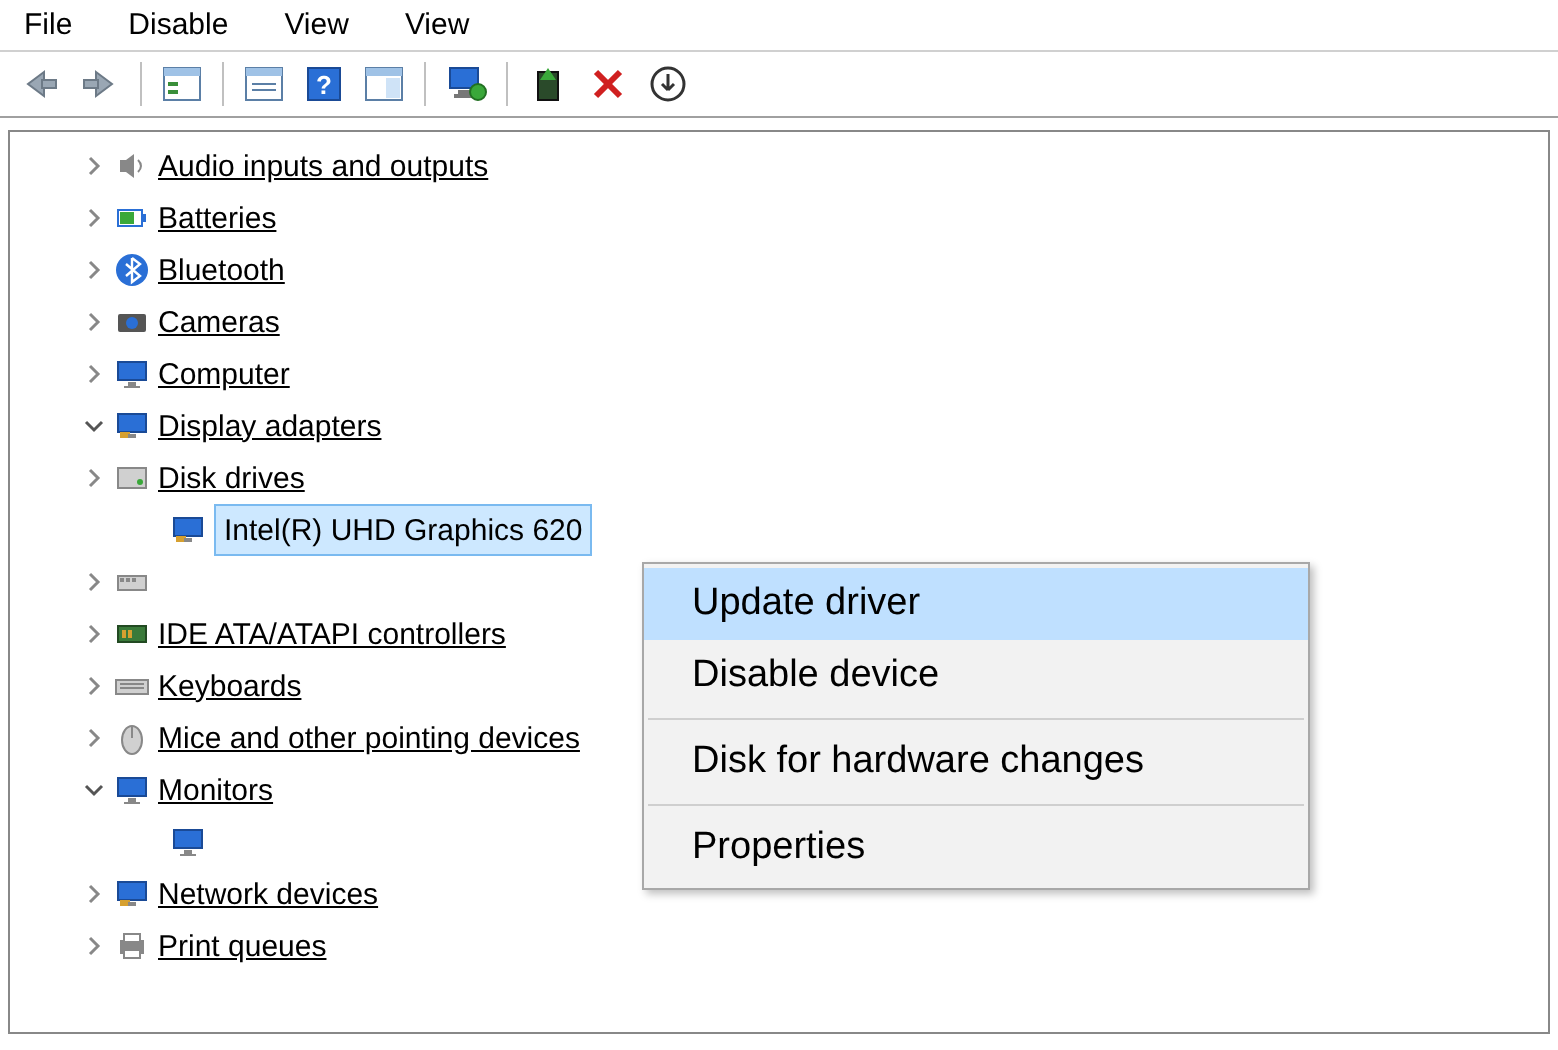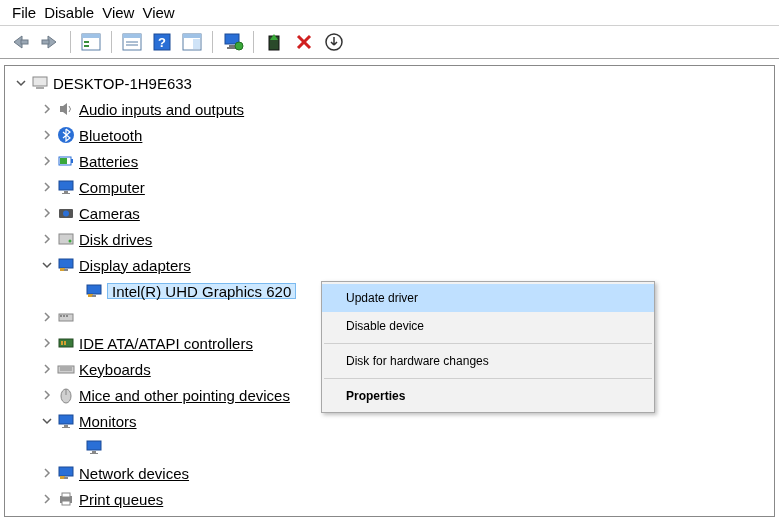--- a/index.html
+++ b/index.html
@@ -8,21 +8,21 @@
     font-family: "Segoe UI", Tahoma, sans-serif;
     font-size: 15px;
     background: #fff;
     color: #000;
     width: 779px;
     height: 525px;
     overflow: hidden;
   }
   .menubar {
     display: flex;
-    gap: 8px;
+    gap: 28px;
     padding: 4px 12px;
     border-bottom: 1px solid #d0d0d0;
     font-size: 15px;
   }
   .menubar span { cursor: default; }
   .toolbar {
     display: flex;
     align-items: center;
     padding: 3px 6px;
     border-bottom: 1px solid #a0a0a0;
@@ -71,47 +71,47 @@
   }
   .lbl { padding-left: 2px; }
   .indent0 { padding-left: 8px; }
   .indent1 { padding-left: 34px; text-decoration: underline; }
   .indent2 { padding-left: 62px; }
   .sel {
     background: #cde8ff;
     margin-left: 2px;
     padding: 0 4px;
     border: 1px solid #7abaf0;
-    height: 16px;
+    height: 26px;
     display: inline-flex;
     align-items: center;
   }
   .ctxmenu {
     position: absolute;
     left: 316px;
     top: 215px;
     width: 334px;
     background: #f2f2f2;
     border: 1px solid #a8a8a8;
     box-shadow: 2px 2px 4px rgba(0,0,0,0.25);
     padding: 2px 0;
-    font-size: 12px;
+    font-size: 19px;
   }
   .ctxitem {
     padding: 7px 24px;
   }
   .ctxitem.hl {
     background: #bfe0ff;
   }
   .ctxsep {
     height: 1px;
     background: #cfcfcf;
     margin: 3px 2px;
   }
-  .ctxitem.bold { font-weight: 700; }
+  .ctxitem.bold { font-weight: 400; }
   
   .svg { display:block; }
 </style>
 </head>
 <body>
 
 <div class="menubar">
   <span>File</span>
   <span>Disable</span>
   <span>View</span>
@@ -187,63 +187,34 @@
   <div class="tbtn">
     <svg class="svg" width="20" height="20" viewBox="0 0 20 20">
         <circle cx="10" cy="10" r="8" fill="none" stroke="#333" stroke-width="1.5"></circle>
         <path d="M10 5 L10 13 M10 13 L7 10 M10 13 L13 10" fill="none" stroke="#333" stroke-width="1.5"></path>
       </svg>
   </div>
 </div>
 
 <div class="tree-wrap">
 
-  <div class="row indent0">
-    <span class="arrow">
-      <svg width="10" height="10" viewBox="0 0 10 10">
-          <path d="M1 3 L5 7 L9 3" fill="none" stroke="#555" stroke-width="1.5"></path>
-        </svg>
-    </span>
-    <span class="icn">
-      <svg width="18" height="18" viewBox="0 0 18 18">
-          <rect x="2" y="3" width="14" height="9" fill="#e8e8e8" stroke="#888"></rect>
-          <rect x="5" y="13" width="8" height="2" fill="#aaa"></rect>
-        </svg>
-    </span>
-    <span class="lbl">DESKTOP-1H9E633</span>
-  </div>
 
   <div class="row indent1">
     <span class="arrow">
       <svg width="10" height="10" viewBox="0 0 10 10">
           <path d="M3 1 L7 5 L3 9" fill="none" stroke="#888" stroke-width="1.5"></path>
         </svg>
     </span>
     <span class="icn">
       <svg width="18" height="18" viewBox="0 0 18 18">
           <path d="M3 6 H6 L10 3 V15 L6 12 H3 Z" fill="#888"></path>
           <path d="M12 6 Q15 9 12 12" fill="none" stroke="#888"></path>
         </svg>
     </span>
     <span class="lbl">Audio inputs and outputs</span>
-  </div>
-
-  <div class="row indent1">
-    <span class="arrow">
-      <svg width="10" height="10" viewBox="0 0 10 10">
-          <path d="M3 1 L7 5 L3 9" fill="none" stroke="#888" stroke-width="1.5"></path>
-        </svg>
-    </span>
-    <span class="icn">
-      <svg width="18" height="18" viewBox="0 0 18 18">
-          <circle cx="9" cy="9" r="8" fill="#2a6fd6"></circle>
-          <path d="M9 3 L13 6 L6 12 M6 6 L13 12 L9 15 V3" fill="none" stroke="#fff" stroke-width="1.2"></path>
-        </svg>
-    </span>
-    <span class="lbl">Bluetooth</span>
   </div>
 
   <div class="row indent1">
     <span class="arrow">
       <svg width="10" height="10" viewBox="0 0 10 10">
           <path d="M3 1 L7 5 L3 9" fill="none" stroke="#888" stroke-width="1.5"></path>
         </svg>
     </span>
     <span class="icn">
       <svg width="18" height="18" viewBox="0 0 18 18">
@@ -256,26 +227,25 @@
   </div>
 
   <div class="row indent1">
     <span class="arrow">
       <svg width="10" height="10" viewBox="0 0 10 10">
           <path d="M3 1 L7 5 L3 9" fill="none" stroke="#888" stroke-width="1.5"></path>
         </svg>
     </span>
     <span class="icn">
       <svg width="18" height="18" viewBox="0 0 18 18">
-          <rect x="2" y="3" width="14" height="9" fill="#2a6fd6" stroke="#1a4a96"></rect>
-          <rect x="7" y="13" width="4" height="2" fill="#888"></rect>
-          <rect x="5" y="15" width="8" height="1" fill="#888"></rect>
-        </svg>
-    </span>
-    <span class="lbl">Computer</span>
+          <circle cx="9" cy="9" r="8" fill="#2a6fd6"></circle>
+          <path d="M9 3 L13 6 L6 12 M6 6 L13 12 L9 15 V3" fill="none" stroke="#fff" stroke-width="1.2"></path>
+        </svg>
+    </span>
+    <span class="lbl">Bluetooth</span>
   </div>
 
   <div class="row indent1">
     <span class="arrow">
       <svg width="10" height="10" viewBox="0 0 10 10">
           <path d="M3 1 L7 5 L3 9" fill="none" stroke="#888" stroke-width="1.5"></path>
         </svg>
     </span>
     <span class="icn">
       <svg width="18" height="18" viewBox="0 0 18 18">
@@ -287,41 +257,57 @@
   </div>
 
   <div class="row indent1">
     <span class="arrow">
       <svg width="10" height="10" viewBox="0 0 10 10">
           <path d="M3 1 L7 5 L3 9" fill="none" stroke="#888" stroke-width="1.5"></path>
         </svg>
     </span>
     <span class="icn">
       <svg width="18" height="18" viewBox="0 0 18 18">
+          <rect x="2" y="3" width="14" height="9" fill="#2a6fd6" stroke="#1a4a96"></rect>
+          <rect x="7" y="13" width="4" height="2" fill="#888"></rect>
+          <rect x="5" y="15" width="8" height="1" fill="#888"></rect>
+        </svg>
+    </span>
+    <span class="lbl">Computer</span>
+  </div>
+
+  <div class="row indent1">
+    <span class="arrow">
+      <svg width="10" height="10" viewBox="0 0 10 10">
+          <path d="M1 3 L5 7 L9 3" fill="none" stroke="#555" stroke-width="1.5"></path>
+        </svg>
+    </span>
+    <span class="icn">
+      <svg width="18" height="18" viewBox="0 0 18 18">
+          <rect x="2" y="3" width="14" height="9" fill="#2a6fd6" stroke="#1a4a96"></rect>
+          <rect x="3" y="12" width="5" height="3" fill="#d6a030"></rect>
+          <rect x="7" y="13" width="4" height="2" fill="#888"></rect>
+        </svg>
+    </span>
+    <span class="lbl">Display adapters</span>
+  </div>
+
+  <div class="row indent1">
+    <span class="arrow">
+      <svg width="10" height="10" viewBox="0 0 10 10">
+          <path d="M3 1 L7 5 L3 9" fill="none" stroke="#888" stroke-width="1.5"></path>
+        </svg>
+    </span>
+    <span class="icn">
+      <svg width="18" height="18" viewBox="0 0 18 18">
           <rect x="2" y="4" width="14" height="10" fill="#d0d0d0" stroke="#888"></rect>
           <circle cx="13" cy="11" r="1.5" fill="#3aa83a"></circle>
         </svg>
     </span>
     <span class="lbl">Disk drives</span>
-  </div>
-
-  <div class="row indent1">
-    <span class="arrow">
-      <svg width="10" height="10" viewBox="0 0 10 10">
-          <path d="M1 3 L5 7 L9 3" fill="none" stroke="#555" stroke-width="1.5"></path>
-        </svg>
-    </span>
-    <span class="icn">
-      <svg width="18" height="18" viewBox="0 0 18 18">
-          <rect x="2" y="3" width="14" height="9" fill="#2a6fd6" stroke="#1a4a96"></rect>
-          <rect x="3" y="12" width="5" height="3" fill="#d6a030"></rect>
-          <rect x="7" y="13" width="4" height="2" fill="#888"></rect>
-        </svg>
-    </span>
-    <span class="lbl">Display adapters</span>
   </div>
 
   <div class="row indent2">
     <span class="arrow"></span>
     <span class="icn">
       <svg width="18" height="18" viewBox="0 0 18 18">
           <rect x="2" y="3" width="14" height="9" fill="#2a6fd6" stroke="#1a4a96"></rect>
           <rect x="3" y="12" width="5" height="3" fill="#d6a030"></rect>
           <rect x="7" y="13" width="4" height="2" fill="#888"></rect>
         </svg>

